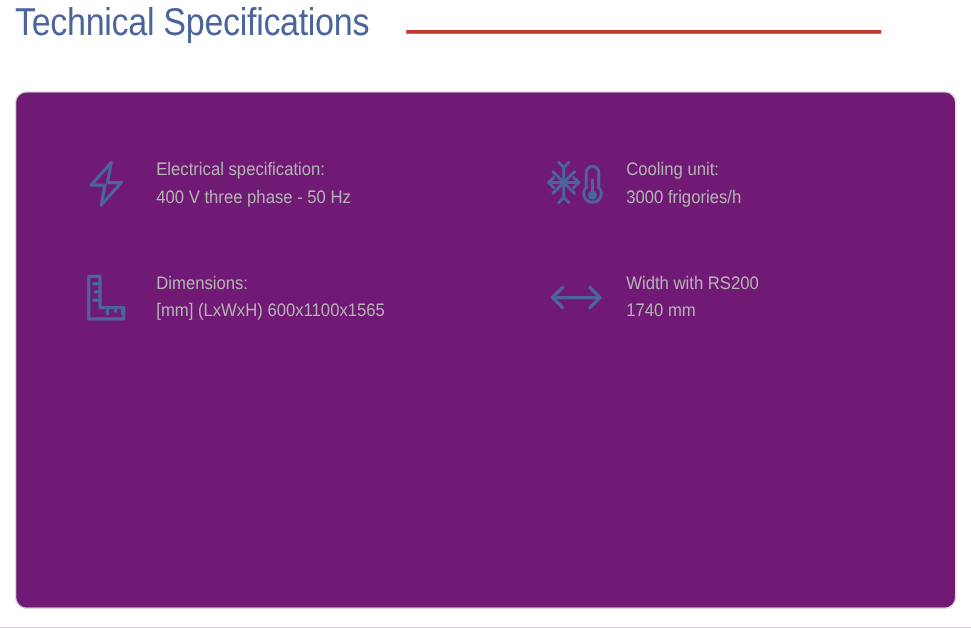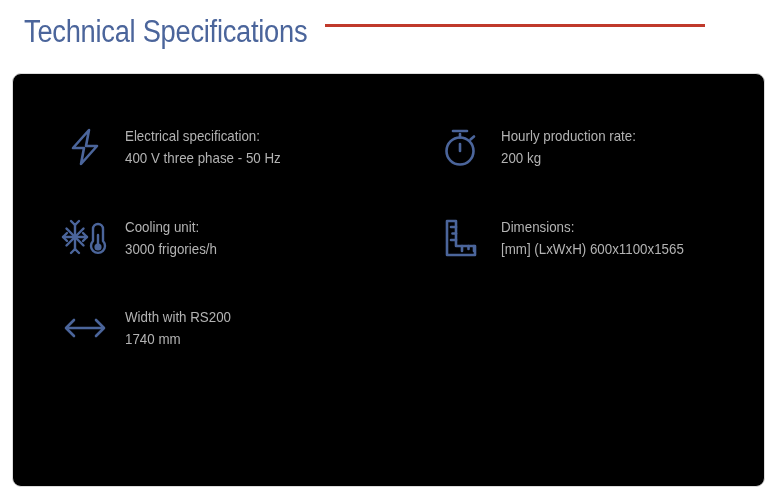--- a/index.html
+++ b/index.html
@@ -11,26 +11,26 @@
     width: 777px;
     height: 502px;
     font-family: "Liberation Sans", sans-serif;
     overflow: hidden;
     position: relative;
   }
 
   
   .header {
     position: absolute;
-    left: 12px;
+    left: 0;
     top: 0;
     width: 739px;
     height: 60px;
     display: flex;
-    align-items: center;
+    align-items: flex-start;
   }
   .page-title {
     margin-left: 12px;
     font-family: "Liberation Sans Narrow", "Liberation Sans", sans-serif;
     font-size: 31px;
     font-weight: 400;
     letter-spacing: -0.3px;
     color: #4b659b;
     white-space: nowrap;
     transform: scaleX(0.88);
@@ -50,21 +50,21 @@
   
   .spec-card {
     position: absolute;
     left: 12px;
     top: 73px;
     width: 753px;
     height: 414px;
     box-sizing: border-box;
     border: 1px solid #dcdcdc;
     border-radius: 9px;
-    background: #000000;
+    background: #701a75;
   }
 
   .spec-grid {
     position: absolute;
     left: 0;
     top: 0;
     width: 100%;
     height: 100%;
     display: grid;
     grid-template-columns: 1fr 1fr;
@@ -129,35 +129,20 @@
         </svg>
       </span>
       <span class="spec-text">
         <span class="spec-label">Electrical specification:</span>
         <span class="spec-value">400 V three phase - 50 Hz</span>
       </span>
     </div>
 
 
 
-    <div class="spec-item">
-      <span class="spec-icon">
-        <svg width="40" height="42" viewBox="0 0 40 42" fill="none" stroke="currentColor" stroke-width="2.6" stroke-linecap="round" stroke-linejoin="round">
-          <circle cx="19" cy="25" r="13.5"></circle>
-          <line x1="19" y1="18" x2="19" y2="25"></line>
-          <line x1="19" y1="8" x2="19" y2="11.5"></line>
-          <line x1="12" y1="5" x2="26" y2="5"></line>
-          <path d="M29.5 13.5 L33 10.5"></path>
-        </svg>
-      </span>
-      <span class="spec-text">
-        <span class="spec-label">Hourly production rate:</span>
-        <span class="spec-value">200 kg</span>
-      </span>
-    </div>
 
     <div class="spec-item">
       <span class="spec-icon">
         <svg width="50" height="42" viewBox="0 0 50 42" fill="none" stroke="currentColor" stroke-width="2.4" stroke-linecap="round" stroke-linejoin="round">
           <g>
             <line x1="3" y1="20" x2="27" y2="20"></line>
             <line x1="15" y1="8" x2="15" y2="32"></line>
             <line x1="6.5" y1="11.5" x2="23.5" y2="28.5"></line>
             <line x1="23.5" y1="11.5" x2="6.5" y2="28.5"></line>
             <path d="M15 8 L11 4 M15 8 L19 4"></path>

